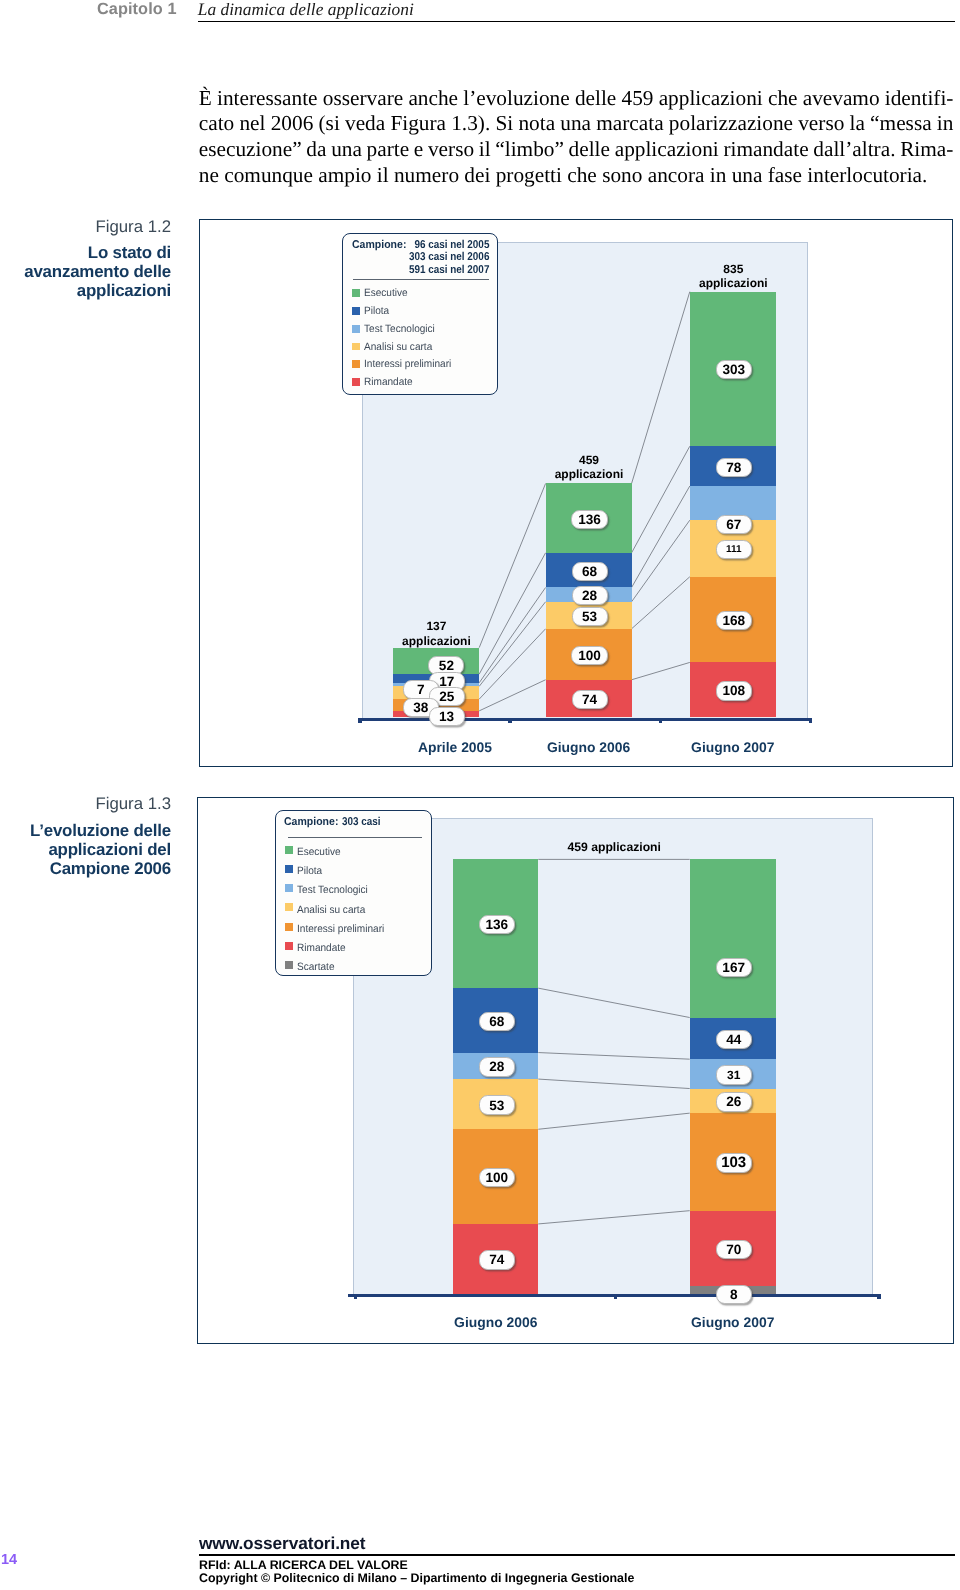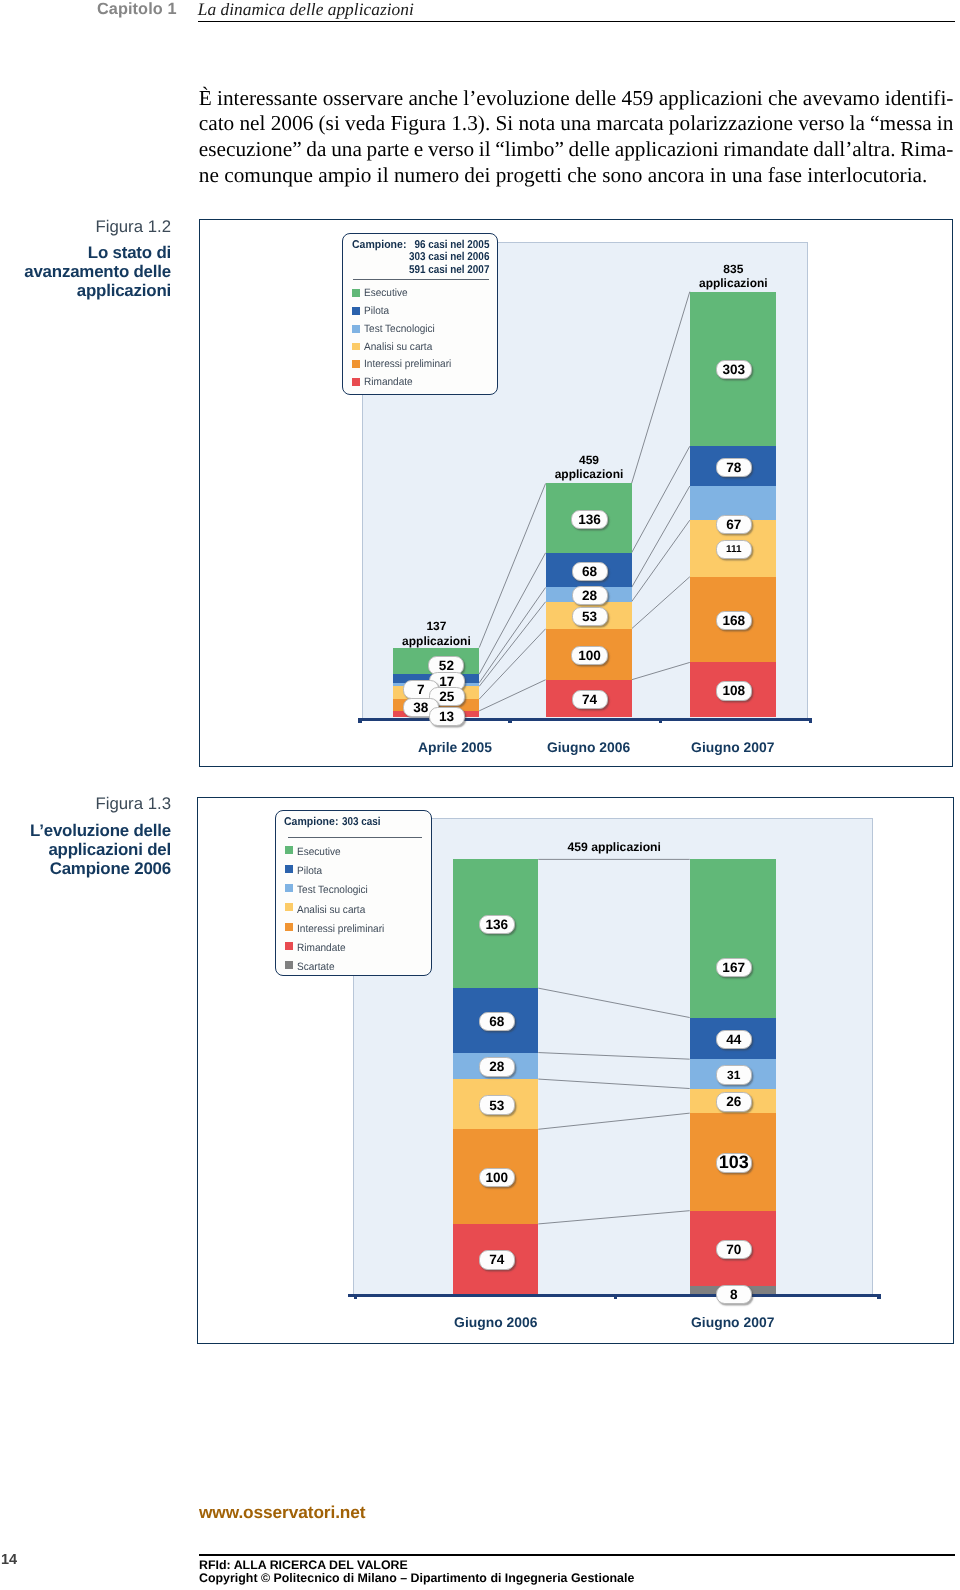--- a/index.html
+++ b/index.html
@@ -54,22 +54,22 @@
         border:1px solid #b9b9b9;
         box-shadow:1.4px 1.6px 1.4px rgba(60,60,60,0.45);
         font-weight:bold;color:#000;text-align:center;
         display:flex;align-items:center;justify-content:center;}
 
   .total-label{position:absolute;font-size:13.2px;font-weight:bold;color:#000;
                text-align:center;line-height:15.6px;}
 
   
   #chart1,#chart2{left:0;top:0;width:960px;height:1590px;}
-  #page-number{left:1px;top:1552px;font-size:14.5px;font-weight:bold;color:#404040;}
-  #footer-site{left:199px;top:1502px;font-size:17.3px;font-weight:bold;color:#a16207;
+  #page-number{left:1px;top:1552px;font-size:14.5px;font-weight:bold;color:#8b5cf6;}
+  #footer-site{left:199px;top:1533px;font-size:17.3px;font-weight:bold;color:#0f172a;
                letter-spacing:-0.1px;}
   #footer-rule{left:199px;top:1554.4px;width:756px;height:1.5px;background:#000;}
   #footer-line1{left:199px;top:1557.5px;font-size:12.4px;font-weight:bold;color:#000;}
   #footer-line2{left:199px;top:1570.5px;font-size:12.4px;font-weight:bold;color:#000;}
 </style>
 </head>
 <body>
 
 <div class="abs" id="chapter-label">Capitolo 1</div>
 <div class="abs" id="chapter-title">La dinamica delle applicazioni</div>
@@ -201,21 +201,21 @@
     <div class="pill" style="position: absolute; left: 478.6px; top: 915.085px; width: 34.4px; height: 17.4px; font-size: 13.6px; border-radius: 8.7px;">136</div>
     <div class="pill" style="position: absolute; left: 478.8px; top: 1011.66px; width: 34px; height: 17.4px; font-size: 13.6px; border-radius: 8.7px;">68</div>
     <div class="pill" style="position: absolute; left: 478.8px; top: 1057.11px; width: 34px; height: 17.4px; font-size: 13.6px; border-radius: 8.7px;">28</div>
     <div class="pill" style="position: absolute; left: 478.8px; top: 1095.46px; width: 34px; height: 17.4px; font-size: 13.6px; border-radius: 8.7px;">53</div>
     <div class="pill" style="position: absolute; left: 478.6px; top: 1167.89px; width: 34.4px; height: 17.4px; font-size: 13.6px; border-radius: 8.7px;">100</div>
     <div class="pill" style="position: absolute; left: 478.8px; top: 1250.27px; width: 34px; height: 17.4px; font-size: 13.6px; border-radius: 8.7px;">74</div>
     <div class="pill" style="position: absolute; left: 715.5px; top: 929.761px; width: 34.4px; height: 17.4px; font-size: 13.6px; border-radius: 8.7px; margin-top: 28px;">167</div>
     <div class="pill" style="position: absolute; left: 715.7px; top: 1029.65px; width: 34px; height: 17.4px; font-size: 13.6px; border-radius: 8.7px;">44</div>
     <div class="pill" style="position: absolute; left: 715.7px; top: 1065.16px; width: 34px; height: 17.4px; font-size: 12px; border-radius: 8.7px;">31</div>
     <div class="pill" style="position: absolute; left: 715.7px; top: 1092.14px; width: 34px; height: 17.4px; font-size: 13.6px; border-radius: 8.7px;">26</div>
-    <div class="pill" style="position: absolute; left: 715.5px; top: 1153.22px; width: 34.4px; height: 17.4px; font-size: 18px; border-radius: 8.7px;">103</div>
+    <div class="pill" style="position: absolute; left: 715.5px; top: 1153.22px; width: 34.4px; height: 17.4px; font-size: 15px; border-radius: 8.7px;">103</div>
     <div class="pill" style="position: absolute; left: 715.7px; top: 1239.85px; width: 34px; height: 17.4px; font-size: 13.6px; border-radius: 8.7px;">70</div>
     <div class="pill" style="position: absolute; left: 715.7px; top: 1284.8px; width: 34px; height: 17.4px; font-size: 13.6px; border-radius: 8.7px;">8</div>
     <div class="total-label" style="position: absolute; left: 534.2px; top: 839.8px; width: 160px; font-size: 12.2px; line-height: 14.27px;">459 applicazioni</div>
     <div class="legend-card" style="position: absolute; left: 275.3px; top: 810.3px; width: 156.6px; height: 166px;">
       <div class="legend-title" style="position: absolute; left: 7.3px; top: 4.5px; font-size: 11.3px; white-space: pre; width: 147px; transform: scaleX(1); line-height: 12.4px;"><span style="position:absolute;left:0;top:0;transform:scaleX(0.932);transform-origin:left top">Campione:</span><span style="position:absolute;left:58.2px;top:0;transform:scaleX(0.878);transform-origin:left top">303 casi</span></div>
       <div class="legend-rule" style="position: absolute; left: 11.3px; top: 25.3px; width: 134px;"></div>
       <div class="legend-swatch" style="position: absolute; left: 8.45px; top: 34.7px; width: 7.9px; height: 7.9px; background: rgb(97, 184, 120);"></div>
       <div class="legend-label" style="position: absolute; left: 20.9px; top: 35.8px; font-size: 10.6px; white-space: nowrap; line-height: 1; transform: scaleX(0.95);">Esecutive</div>
       <div class="legend-swatch" style="position: absolute; left: 8.45px; top: 53.86px; width: 7.9px; height: 7.9px; background: rgb(43, 98, 172);"></div>
       <div class="legend-label" style="position: absolute; left: 20.9px; top: 54.96px; font-size: 10.6px; white-space: nowrap; line-height: 1; transform: scaleX(0.95);">Pilota</div>

